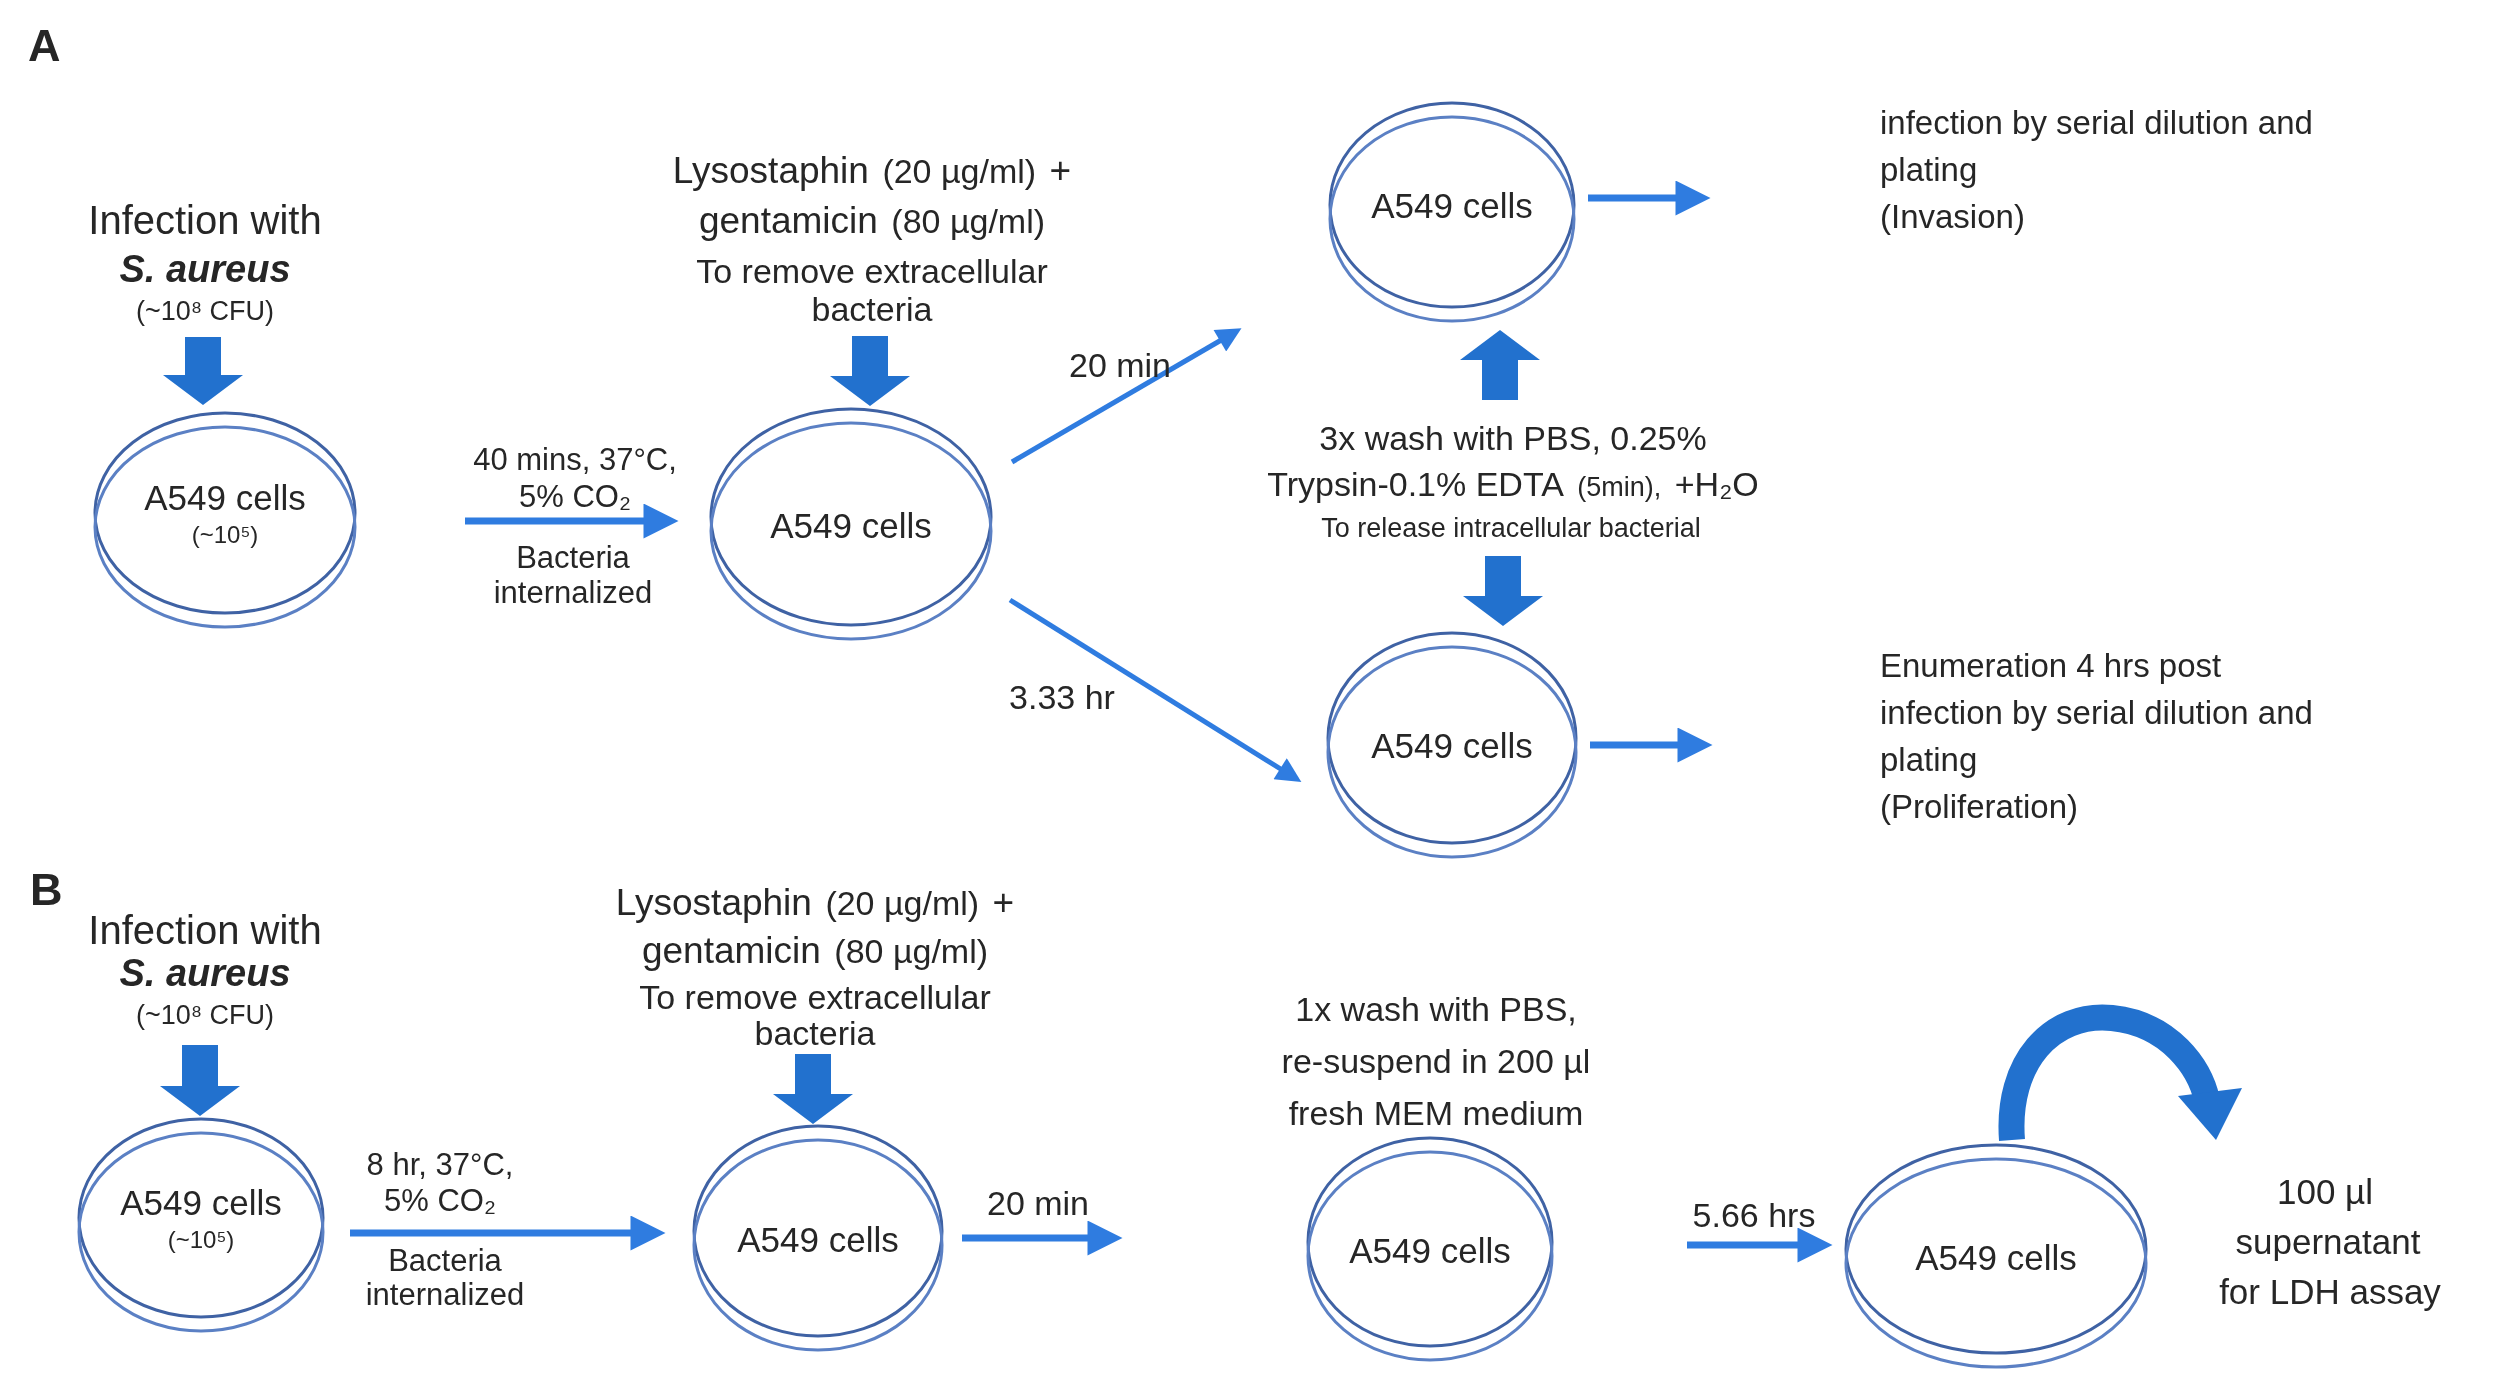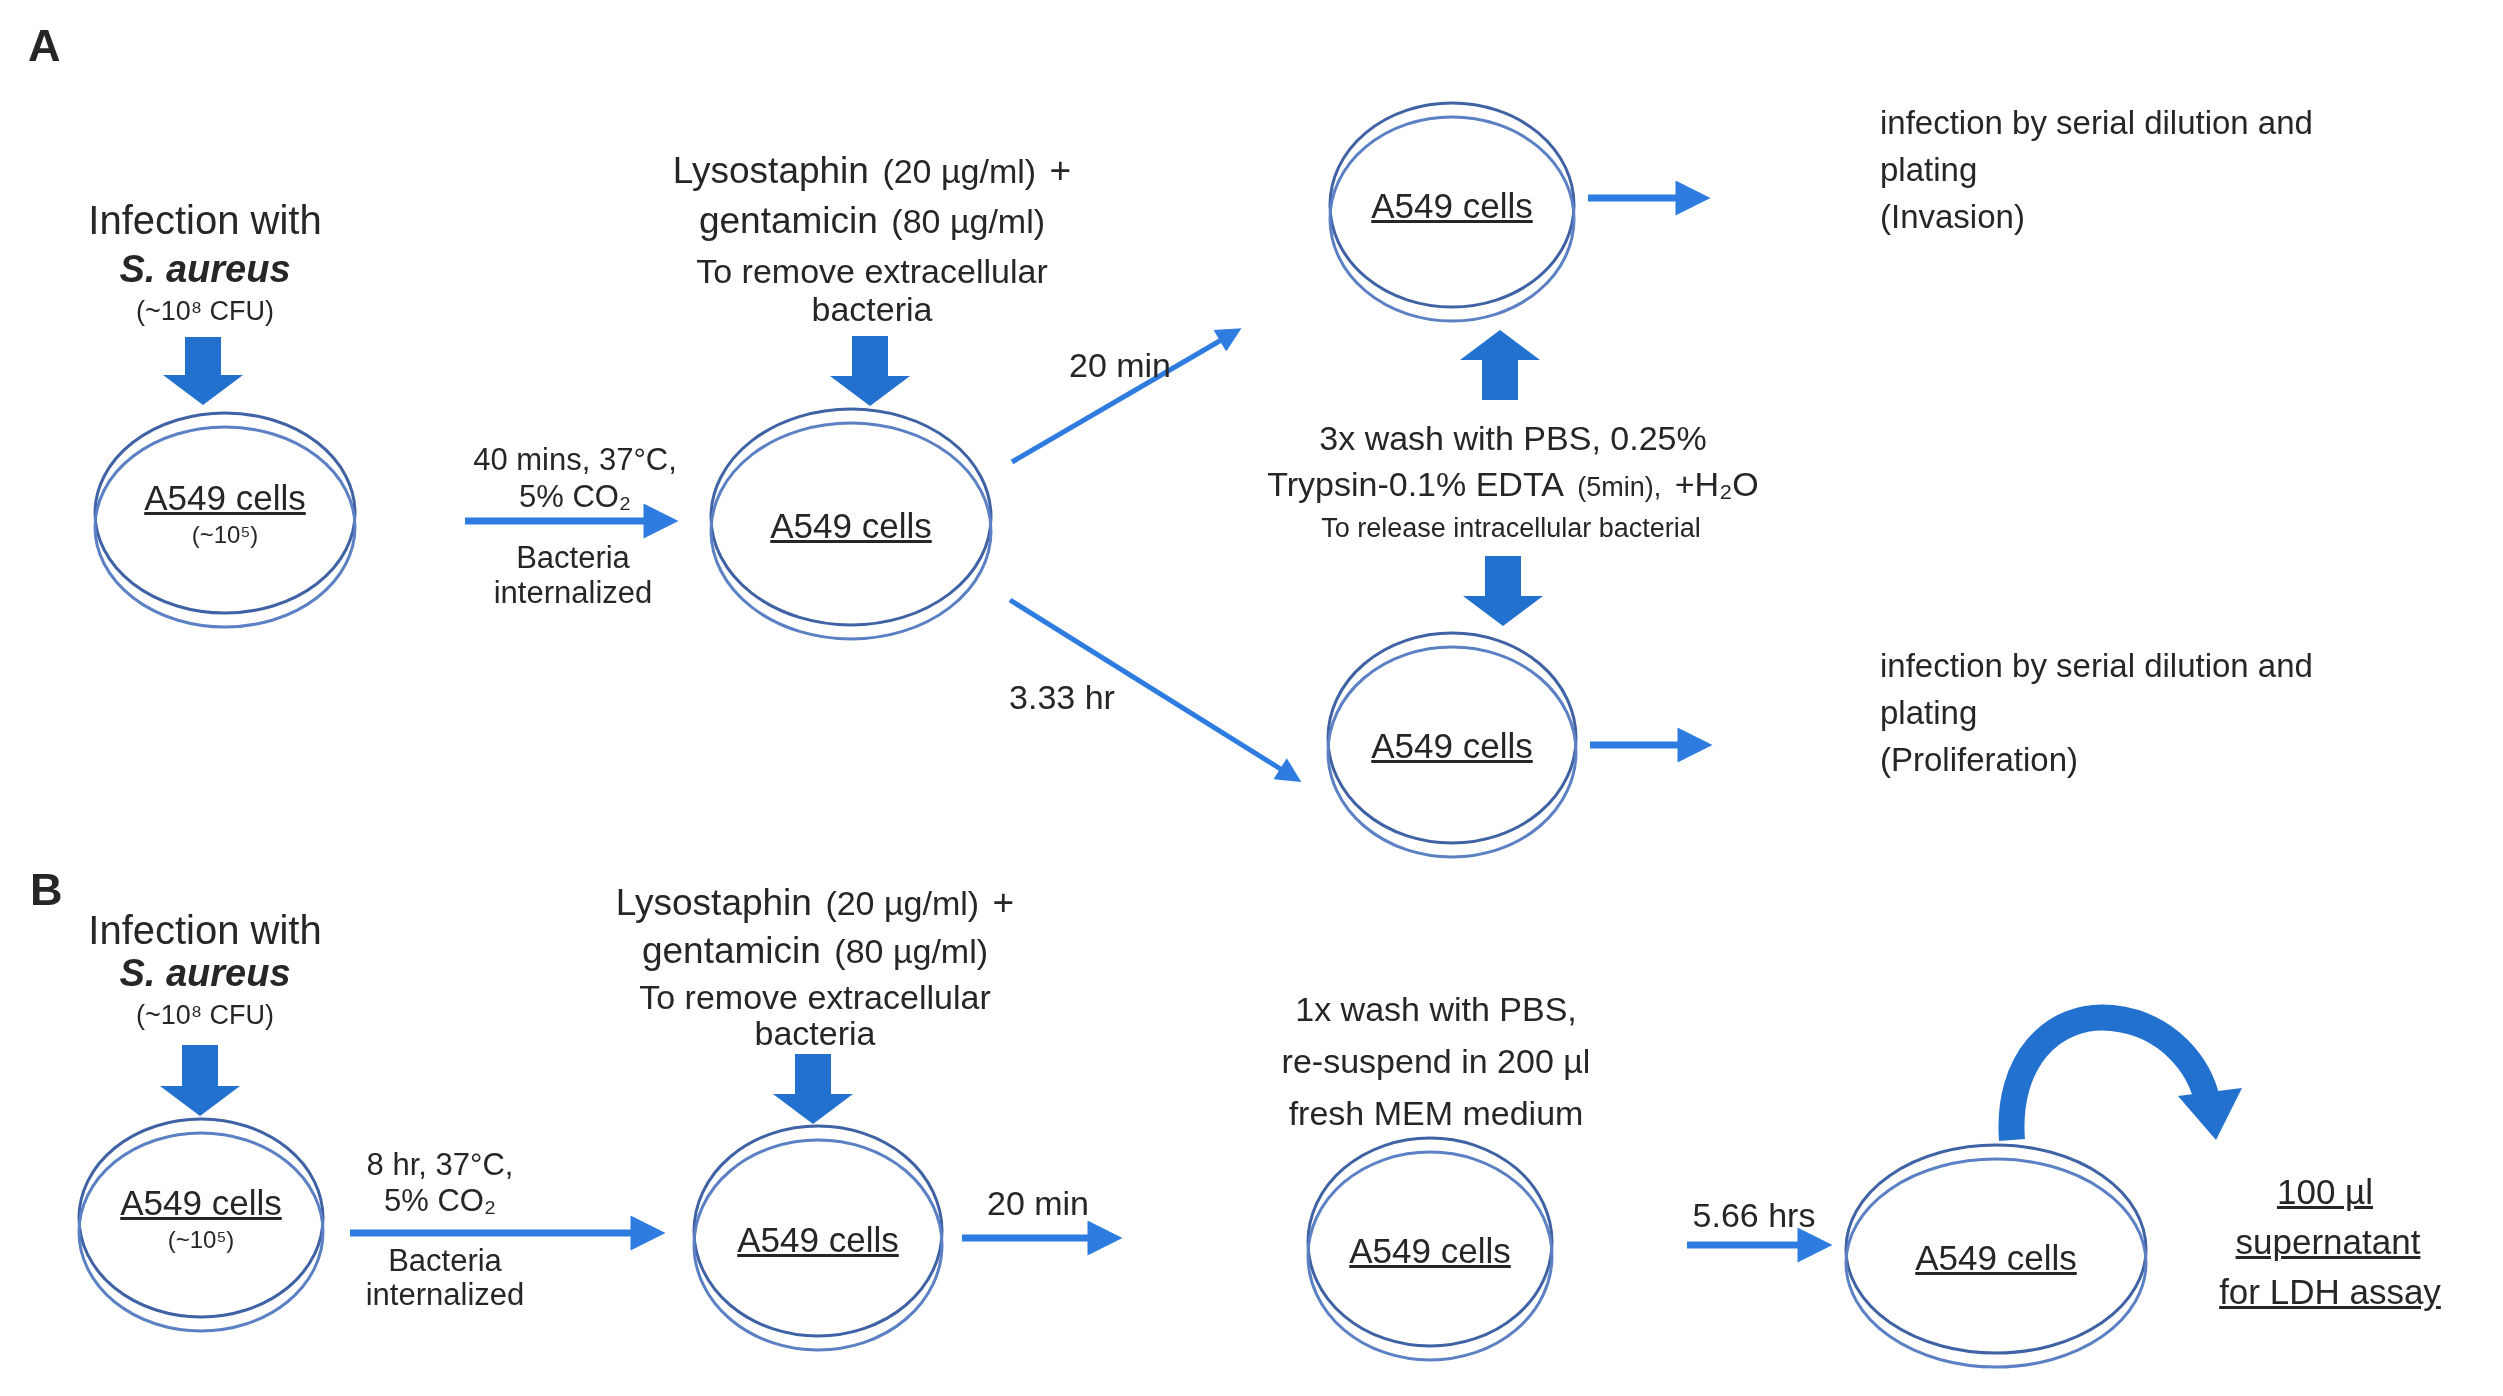--- a/index.html
+++ b/index.html
@@ -6,21 +6,21 @@
   body{width:2503px;height:1396px;overflow:hidden;
        font-family:"Liberation Sans", sans-serif;color:#262626;}
   .canvas{position:relative;width:2503px;height:1396px;background:#fff;}
   .layer{position:absolute;left:0;top:0;}
   .t{position:absolute;transform:translateX(-50%);white-space:nowrap;text-align:center;line-height:1.12;}
   .tl{position:absolute;white-space:nowrap;text-align:left;line-height:1.42;}
   .fs45{font-size:45px;font-weight:bold;}
   .fs38{font-size:38px;font-weight:bold;}
   .fs37{font-size:37px;margin-top:30px;}
   .fs36{font-size:40px;}
-  .fs35{font-size:35px;text-decoration:underline;}
+  .fs35{font-size:35px;}
   .fs34{font-size:34px;}
   .fs33{font-size:33px;}
   .fs31{font-size:31px;}
   .fs28{font-size:34px;}
   .fs27{font-size:27px;}
   .fs24{font-size:24px;}
   .it{font-style:italic;}
   .gap{margin-left:9px;}
 </style>
 </head>
@@ -130,20 +130,21 @@
   </div>
   <div class="t fs27" style="left:1511px;top:513px">To release intracellular bacterial</div>
 
   <div class="tl fs33" style="left:1880px;top:100px">
     <div>infection by serial dilution and</div>
     <div>plating</div>
     <div>(Invasion)</div>
   </div>
 
   <div class="tl fs33" style="left:1880px;top:643px">
+    <div>Enumeration 4 hrs post</div>
     <div>infection by serial dilution and</div>
     <div>plating</div>
     <div>(Proliferation)</div>
   </div>
 
   <div class="tl fs45" style="left:30px;top:858px">B</div>
 
   <div class="t fs36" style="left:205px;top:908px">Infection with</div>
   <div class="t fs38 it" style="left:205px;top:952px">S. aureus</div>
   <div class="t fs27" style="left:205px;top:1000px">(~10⁸ CFU)</div>

